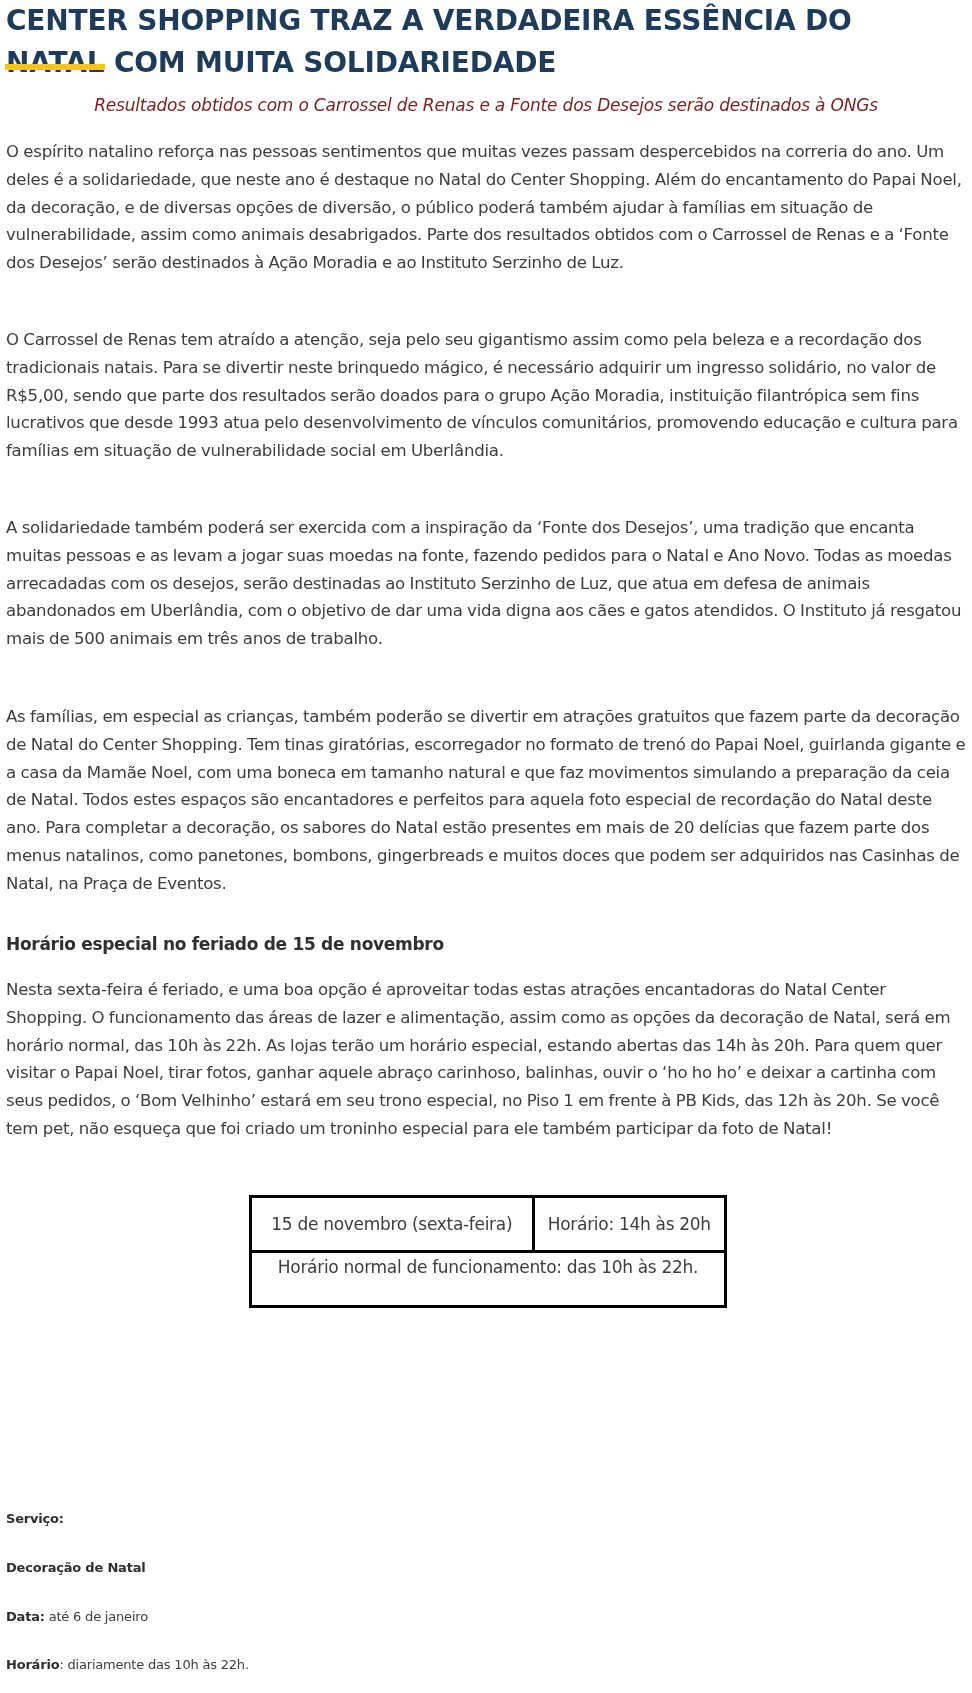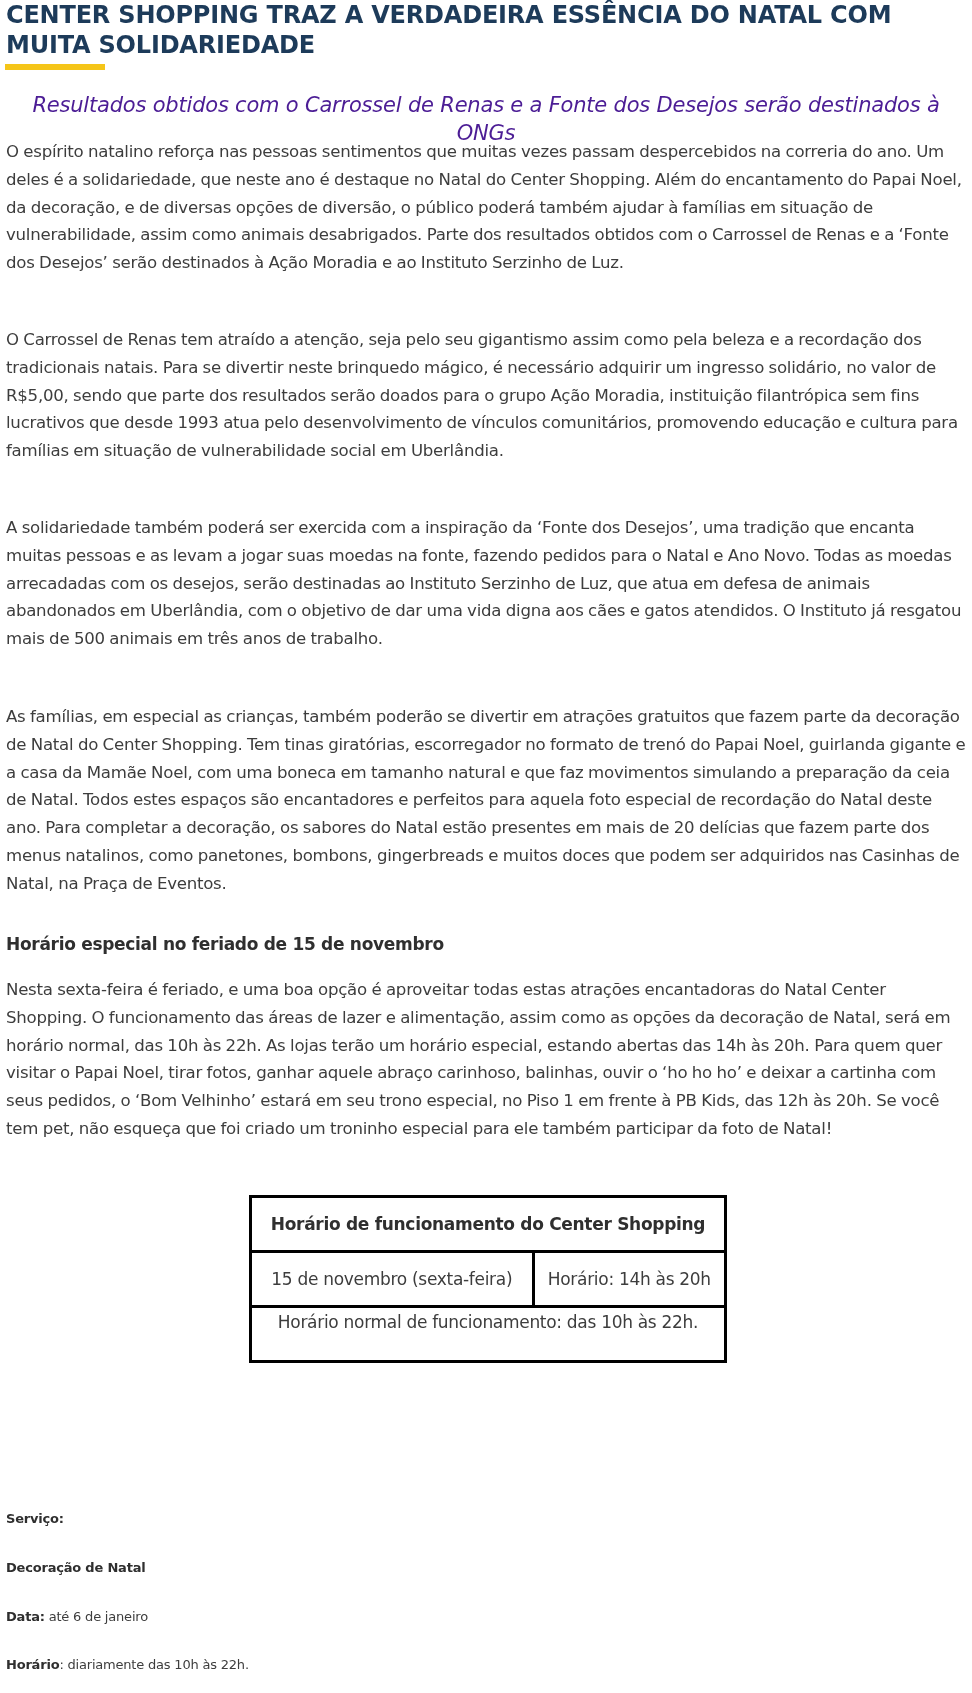--- a/index.html
+++ b/index.html
@@ -16,44 +16,44 @@
       color: #3b3b3b;
     }
     .title {
       position: absolute;
       left: 6px;
       top: 0px;
       width: 900px;
       margin: 0;
       font-family: "DejaVu Sans", sans-serif;
       font-weight: bold;
-      font-size: 24px;
-      line-height: 30px;
+      font-size: 28px;
+      line-height: 42px;
       letter-spacing: -0.2px;
       color: #1d3b5a;
       text-transform: uppercase;
     }
     .title-bar {
       position: absolute;
       left: 5px;
       top: 64px;
       width: 100px;
       height: 6px;
       background: #f5c518;
     }
     .subtitle {
       position: absolute;
       left: 0;
       top: 91px;
       width: 972px;
       text-align: center;
       font-style: italic;
-      font-size: 21px;
+      font-size: 17px;
       line-height: 28px;
-      color: #4c1d95;
+      color: #7f1d1d;
       margin: 0;
       letter-spacing: -0.2px;
     }
     .body-text {
       position: absolute;
       left: 6px;
       width: 962px;
       margin: 0;
       font-size: 16.6px;
       line-height: 27.8px;
@@ -137,23 +137,20 @@
 <p class="body-text p3">A solidariedade também poderá ser exercida com a inspiração da ‘Fonte dos Desejos’, uma tradição que encanta muitas pessoas e as levam a jogar suas moedas na fonte, fazendo pedidos para o Natal e Ano Novo. Todas as moedas arrecadadas com os desejos, serão destinadas ao Instituto Serzinho de Luz, que atua em defesa de animais abandonados em Uberlândia, com o objetivo de dar uma vida digna aos cães e gatos atendidos. O Instituto já resgatou mais de 500 animais em três anos de trabalho.</p>
 <p class="body-text p4">As famílias, em especial as crianças, também poderão se divertir em atrações gratuitos que fazem parte da decoração de Natal do Center Shopping. Tem tinas giratórias,  escorregador no formato de trenó do Papai Noel, guirlanda gigante e a casa da Mamãe Noel, com uma boneca em tamanho natural e que faz movimentos simulando a preparação da ceia de Natal. Todos estes espaços são encantadores e perfeitos para aquela foto especial de recordação do Natal deste ano. Para completar a decoração, os sabores do Natal estão presentes em mais de 20 delícias que fazem parte dos menus natalinos, como panetones, bombons, gingerbreads e muitos doces que podem ser adquiridos nas Casinhas de Natal, na Praça de Eventos.</p>
 
 <h3 class="section-heading">Horário especial no feriado de 15 de novembro</h3>
 
 <p class="body-text p5">Nesta sexta-feira é feriado, e uma boa opção é aproveitar todas estas atrações encantadoras do Natal Center Shopping. O funcionamento das áreas de lazer e alimentação, assim como as opções da decoração de Natal, será em horário normal, das 10h às 22h. As lojas terão um horário especial, estando abertas das 14h às 20h. Para quem quer visitar o Papai Noel, tirar fotos, ganhar aquele abraço carinhoso, balinhas, ouvir o ‘ho ho ho’ e deixar a cartinha com seus pedidos, o ‘Bom Velhinho’ estará em seu trono especial, no Piso 1 em frente à PB Kids, das  12h às 20h. Se você tem pet, não esqueça que foi criado um troninho especial para ele também participar da foto de Natal!</p>
 
 <table class="schedule-table">
   <tbody>
     <tr>
-      <td colspan="2" class="bold">Horário de funcionamento do Center Shopping</td>
-    </tr>
-    <tr>
       <td>15 de novembro (sexta-feira)</td>
       <td>Horário: 14h às 20h</td>
     </tr>
     <tr>
       <td colspan="2" class="top">Horário normal de funcionamento: das 10h às 22h.</td>
     </tr>
   </tbody>
 </table>
 
 <p class="service-line s1"><b>Serviço:</b></p>

